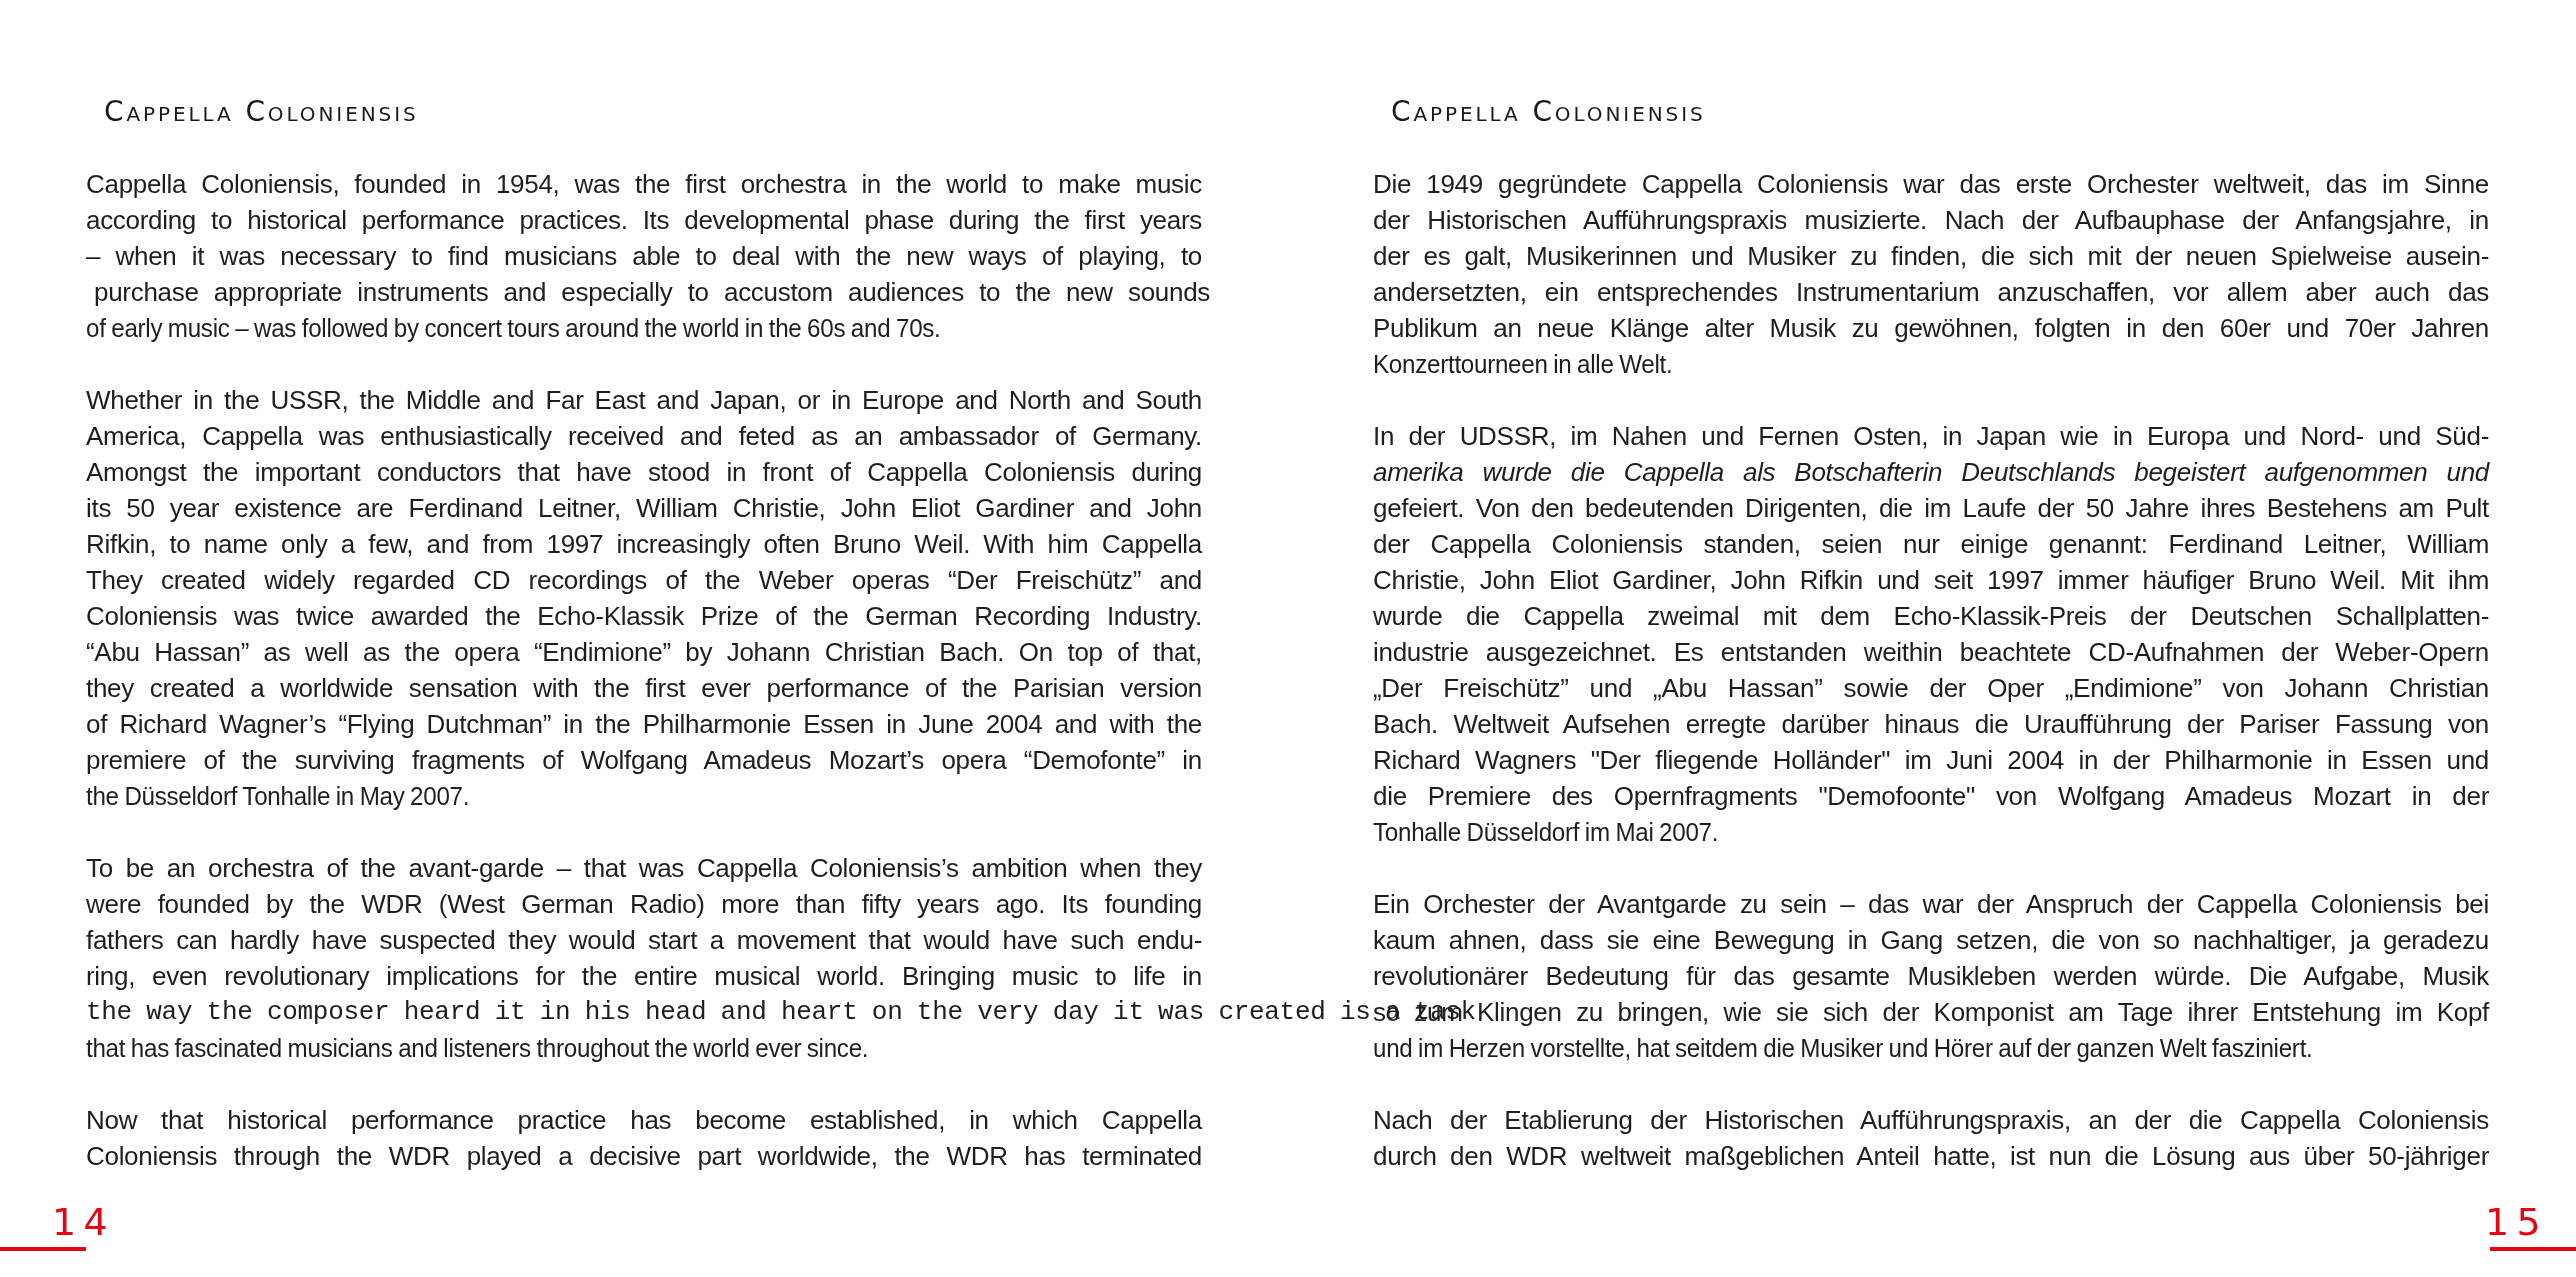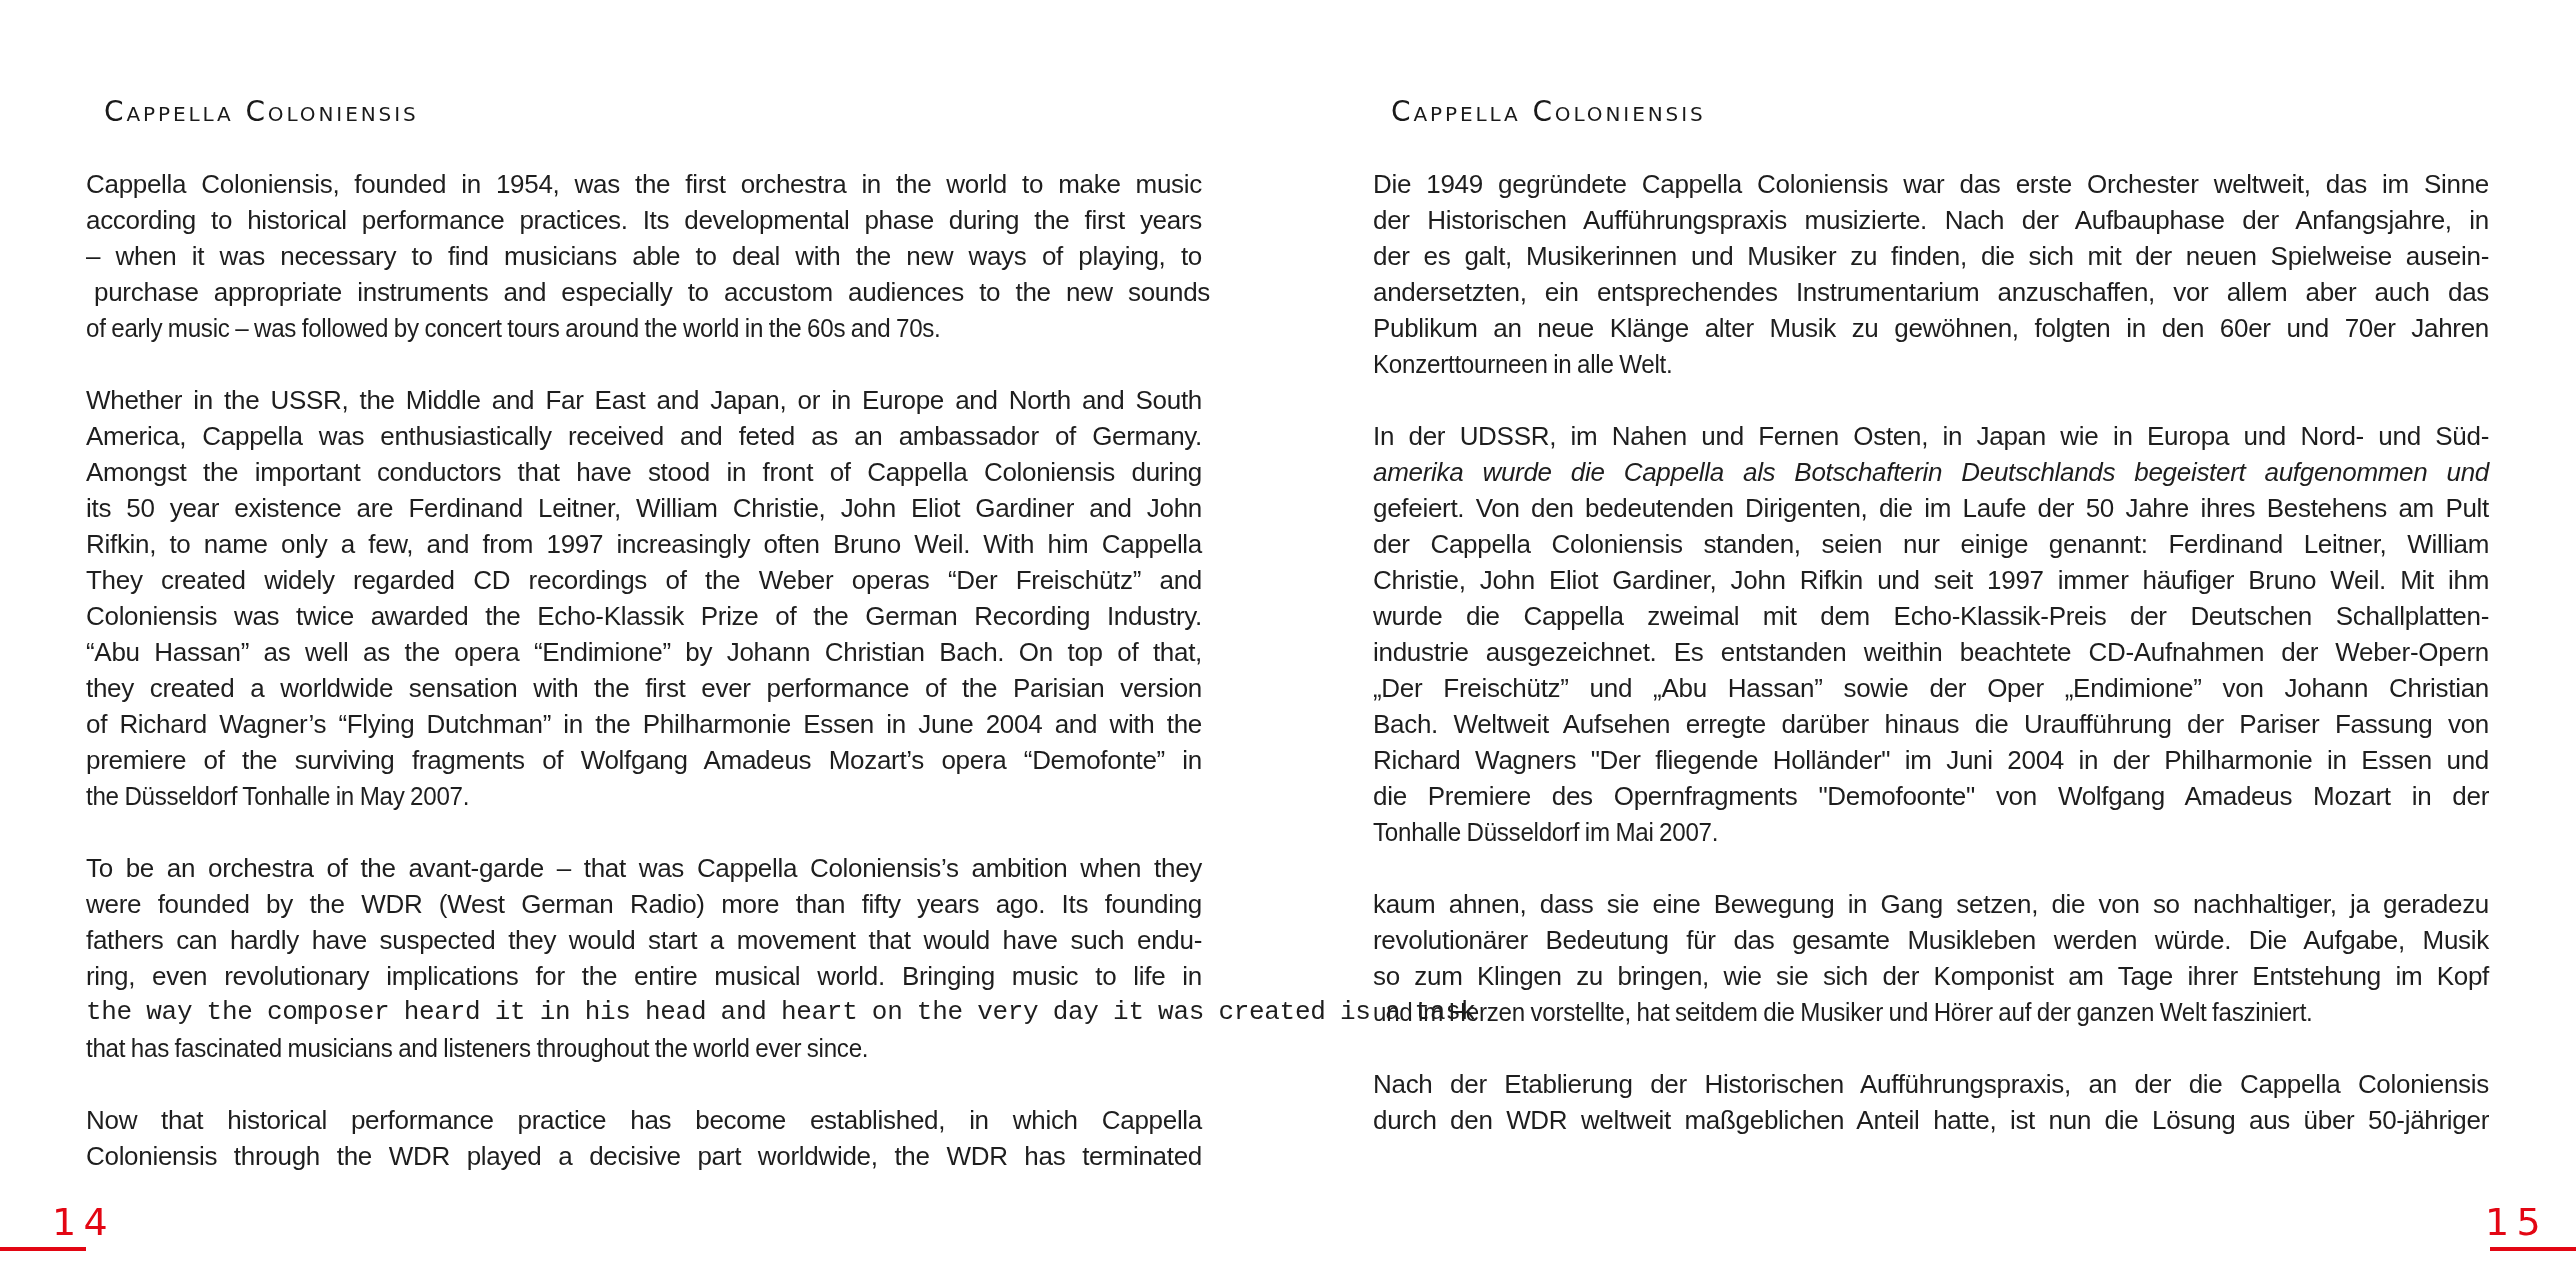--- a/index.html
+++ b/index.html
@@ -160,20 +160,21 @@
           <span class="line" style="display: block; width: 1116px;">Christie, John Eliot Gardiner, John Rifkin und seit 1997 immer häufiger Bruno Weil. Mit ihm</span>
           <span class="line" style="display: block; width: 1116px;">wurde die Cappella zweimal mit dem Echo-Klassik-Preis der Deutschen Schallplatten-</span>
           <span class="line" style="display: block; width: 1116px;">industrie ausgezeichnet. Es entstanden weithin beachtete CD-Aufnahmen der Weber-Opern</span>
           <span class="line" style="display: block; width: 1116px;">„Der Freischütz” und „Abu Hassan” sowie der Oper „Endimione” von Johann Christian</span>
           <span class="line" style="display: block; width: 1116px;">Bach. Weltweit Aufsehen erregte darüber hinaus die Uraufführung der Pariser Fassung von</span>
           <span class="line" style="display: block; width: 1116px;">Richard Wagners "Der fliegende Holländer" im Juni 2004 in der Philharmonie in Essen und</span>
           <span class="line" style="display: block; width: 1116px;">die Premiere des Opernfragments "Demofoonte" von Wolfgang Amadeus Mozart in der</span>
           <span class="line last" style="display: block; width: 366px; transform: scaleX(0.93);">Tonhalle Düsseldorf im Mai 2007.</span>
         </p>
         <p class="para">
+          <span class="line" style="display: block; width: 1116px;">Ein Orchester der Avantgarde zu sein – das war der Anspruch der Cappella Coloniensis bei</span>
           <span class="line" style="display: block; width: 1116px;">kaum ahnen, dass sie eine Bewegung in Gang setzen, die von so nachhaltiger, ja geradezu</span>
           <span class="line" style="display: block; width: 1116px;">revolutionärer Bedeutung für das gesamte Musikleben werden würde. Die Aufgabe, Musik</span>
           <span class="line" style="display: block; width: 1116px;">so zum Klingen zu bringen, wie sie sich der Komponist am Tage ihrer Entstehung im Kopf</span>
           <span class="line last" style="display: block; width: 996px; transform: scaleX(0.93);">und im Herzen vorstellte, hat seitdem die Musiker und Hörer auf der ganzen Welt fasziniert.</span>
         </p>
         <p class="para">
           <span class="line" style="display: block; width: 1116px;">Nach der Etablierung der Historischen Aufführungspraxis, an der die Cappella Coloniensis</span>
           <span class="line" style="display: block; width: 1116px;">durch den WDR weltweit maßgeblichen Anteil hatte, ist nun die Lösung aus über 50-jähriger</span>
         </p>
       </div>

